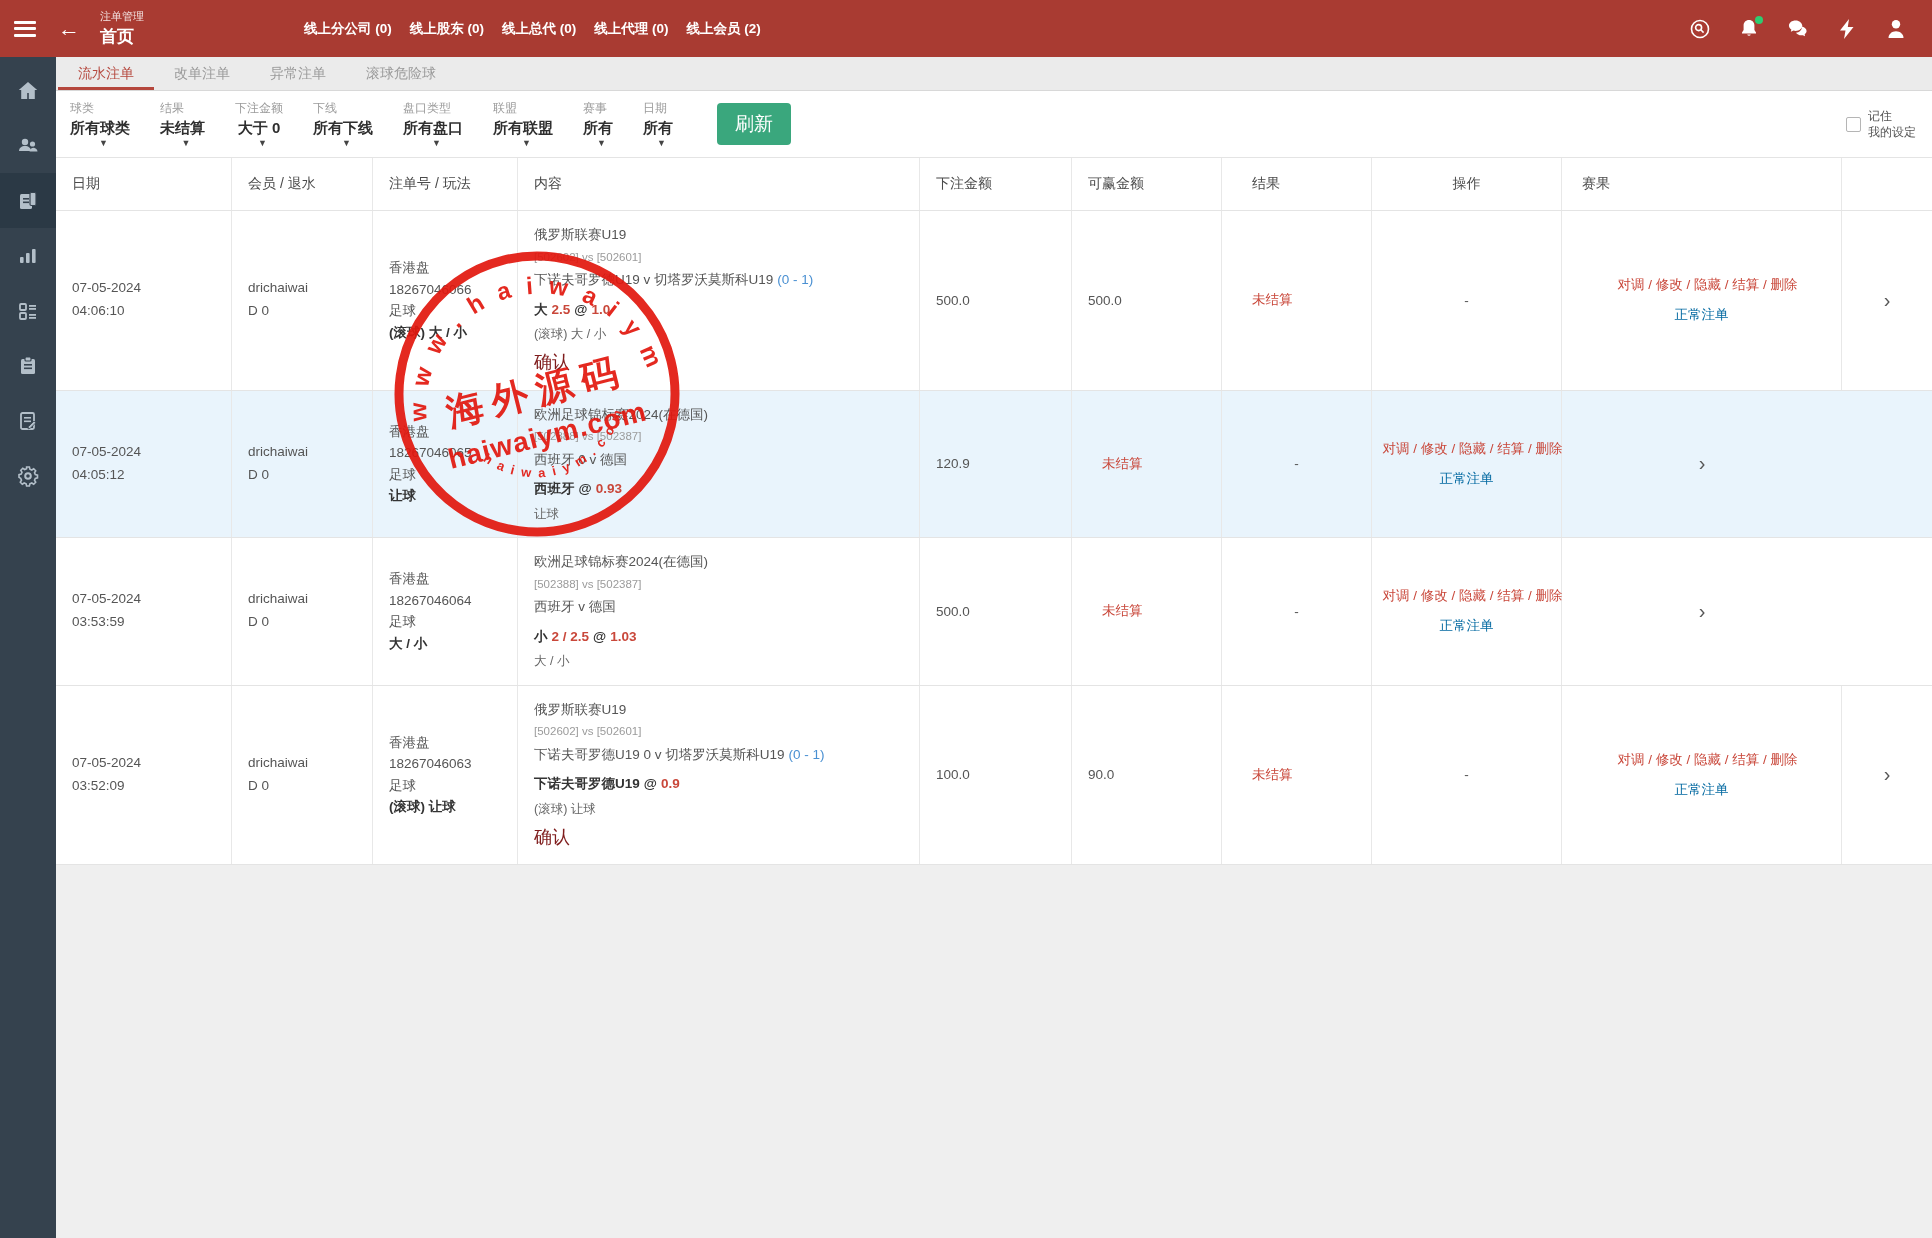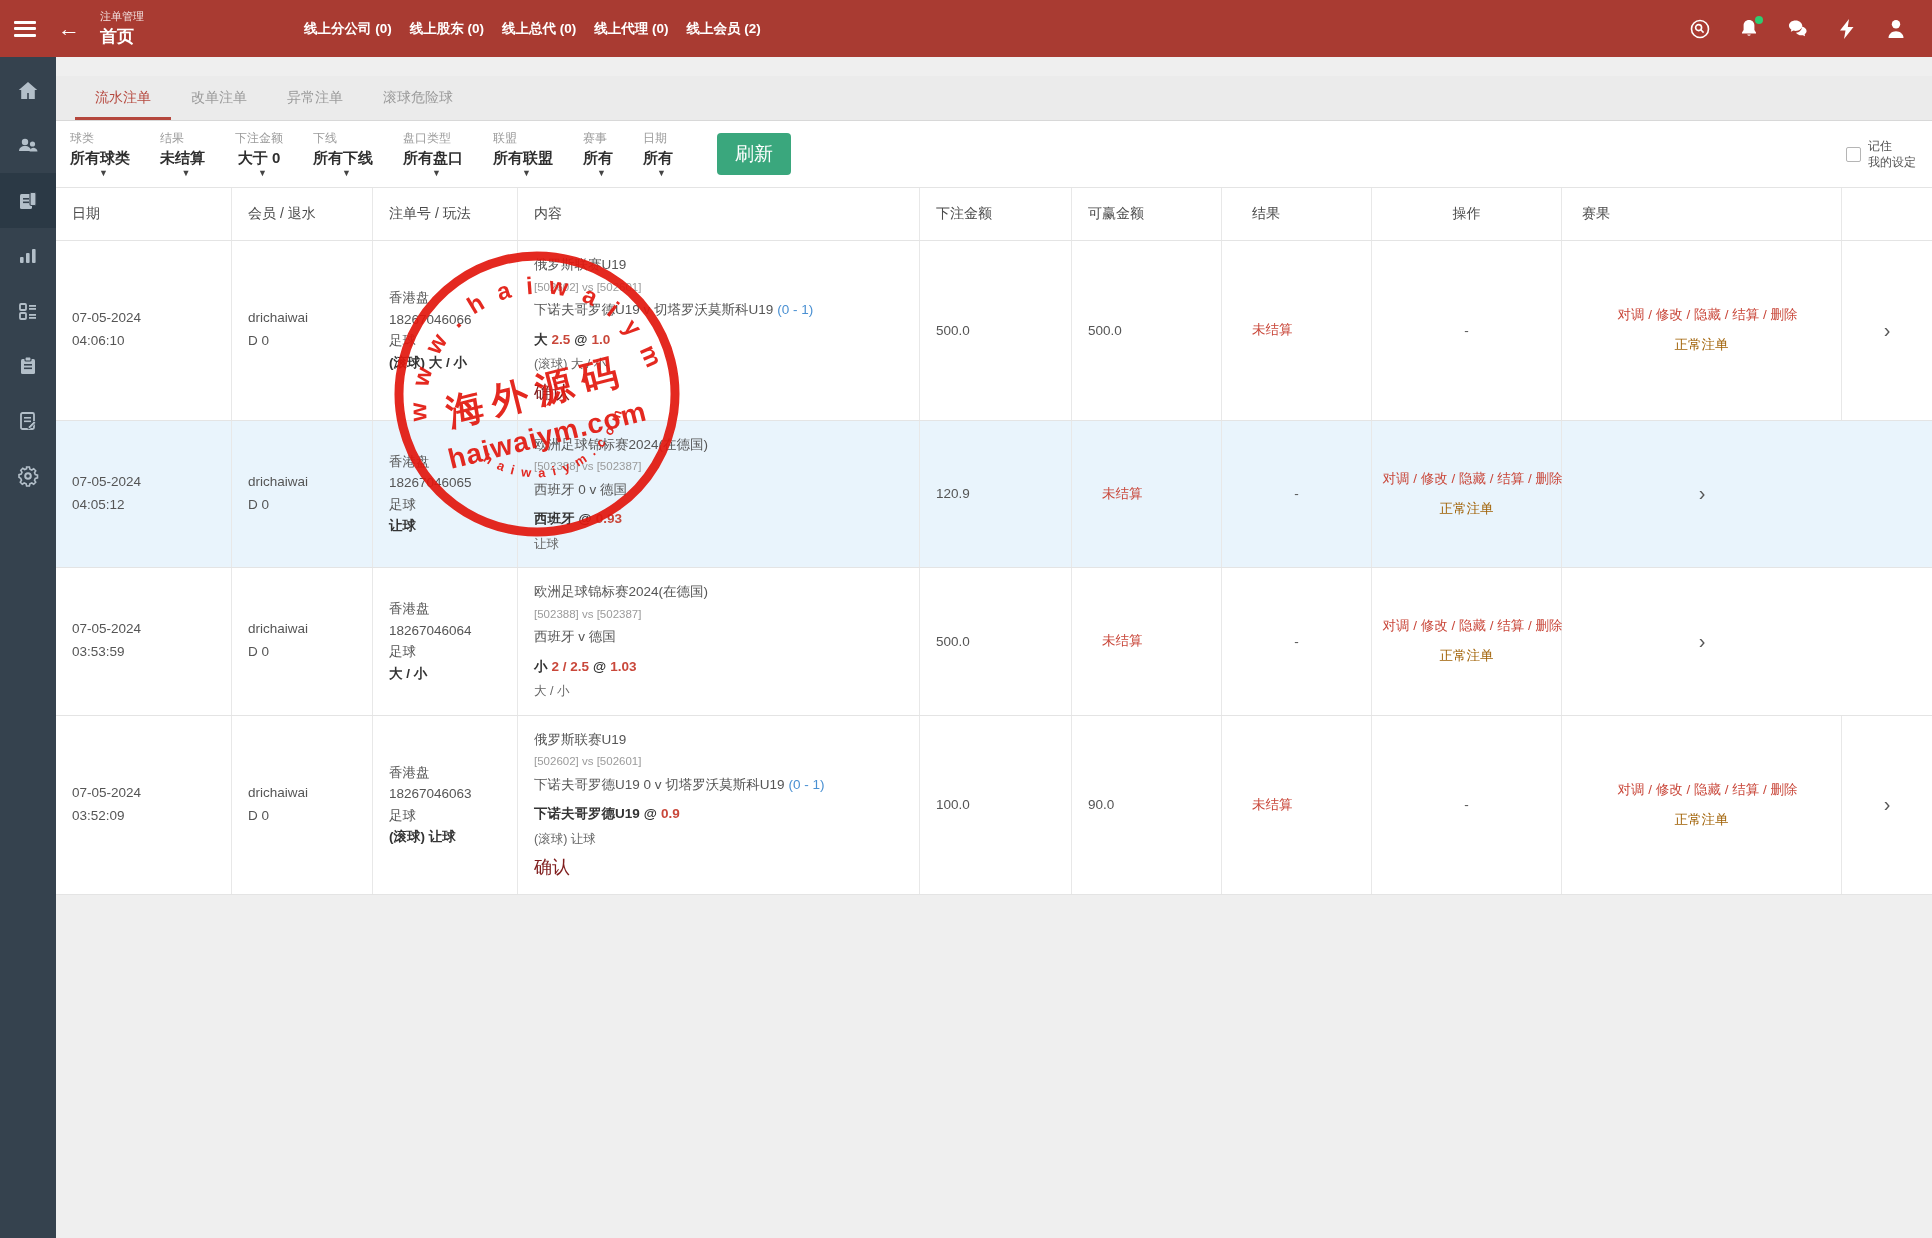--- a/index.html
+++ b/index.html
@@ -24,21 +24,21 @@
 
   
   .sidebar { position:absolute; top:57px; left:0; bottom:0; width:56px; background:#35424e; z-index:20; display:flex; flex-direction:column; padding-top:6px; }
   .side-item { height:55px; display:flex; align-items:center; justify-content:center; cursor:pointer; }
   .side-item.active { background:#2b3945; }
   .side-item svg { display:block; }
 
   
   .main { position:absolute; top:57px; left:56px; right:0; bottom:0; background:#efefef; }
 
-  .tabbar { height:45px; background:#ebebeb; border-bottom:1px solid #d8d8d8; display:flex; align-items:stretch; padding-left:19px;margin-top:19px; }
+  .tabbar { height:34px; background:#ebebeb; border-bottom:1px solid #d8d8d8; display:flex; align-items:stretch; padding-left:2px; }
   .tab { padding:0 20px; display:flex; align-items:center; font-size:14px; color:#9a9a9a; cursor:pointer; }
   .tab.active { color:#b5473d; box-shadow:inset 0 -3px 0 #b5473d; }
 
   .filterbar { height:66px; background:#fff; display:flex; align-items:center; padding:0 16px 0 14px; }
   .fgroup { margin-right:30px; cursor:pointer; white-space:nowrap; }
   .flabel { font-size:12px; color:#9b9b9b; margin-bottom:2px; }
   .fvalue { font-size:15px; font-weight:bold; color:#2f2f2f; display:flex; align-items:center;flex-direction:column; }
   .caret { font-size:9px; color:#444; margin-left:7px; }
   .refresh-btn { margin-left:14px; background:#3aa77d; color:#fff; border:none; border-radius:4px; font-size:19px; padding:8px 18px; cursor:pointer; }
   .remember { margin-left:auto; display:flex; align-items:center; gap:7px; }
@@ -67,21 +67,21 @@
   .score { color:#4a90d2; margin-left:4px; }
   .betline { margin-top:10px; font-weight:bold; color:#333; }
   .betline .hl { color:#c9473a; }
   .betline span { margin-right:4px; }
   .bettype { margin-top:6px; font-size:12.5px; color:#666; }
   .confirm { margin-top:6px; font-size:18px; color:#7f1d1d; cursor:pointer; text-decoration:none; width:max-content; }
   .result-text { color:#c9473a; }
   .ops-line { white-space:nowrap;margin-left:12px; }
   .op-link { color:#c9473a; cursor:pointer; text-decoration:none; font-size:13.5px; }
   .op-sep { color:#c9473a; }
-  .op-note { display:block; margin-top:12px; color:#a16207; cursor:pointer; text-decoration:none; font-size:13.5px; }
+  .op-note { display:block; margin-top:12px; color:#0369a1; cursor:pointer; text-decoration:none; font-size:13.5px; }
   .chev { font-size:20px; color:#555; cursor:pointer; }
 
   
   .stamp { position:absolute; left:389px; top:246px; width:296px; height:296px; z-index:15; pointer-events:none; opacity:.92; transform:rotate(-14deg); }
 </style>
 </head>
 <body>
 
 <header class="topbar">
   <div class="tb-left">

